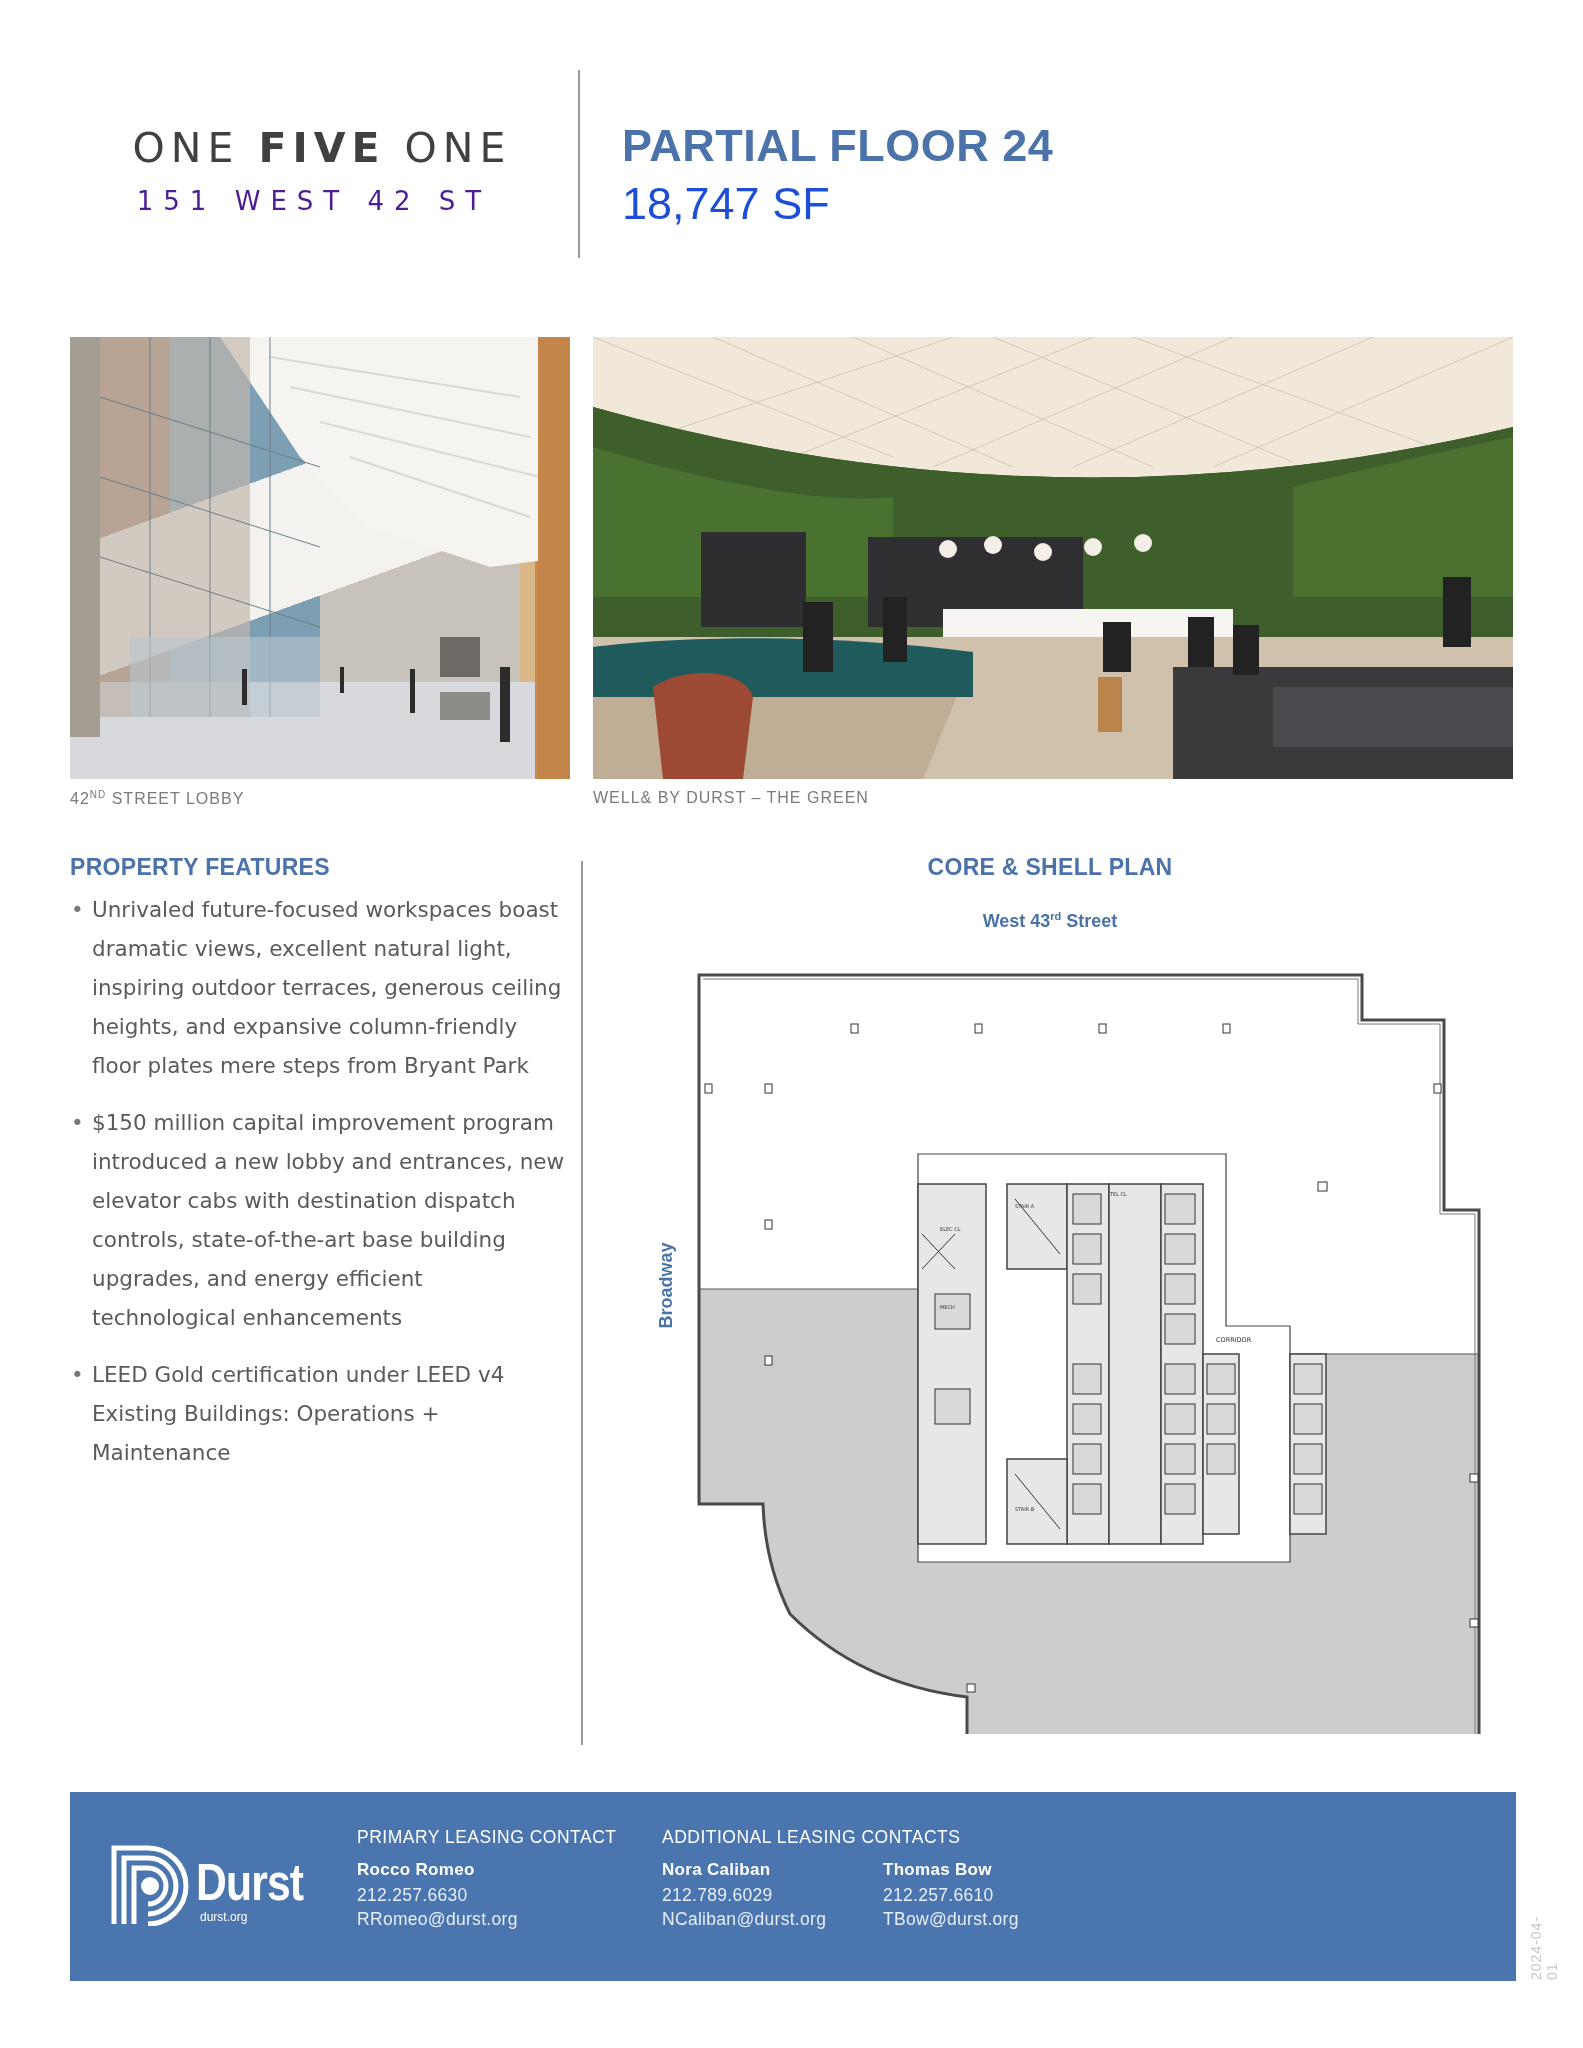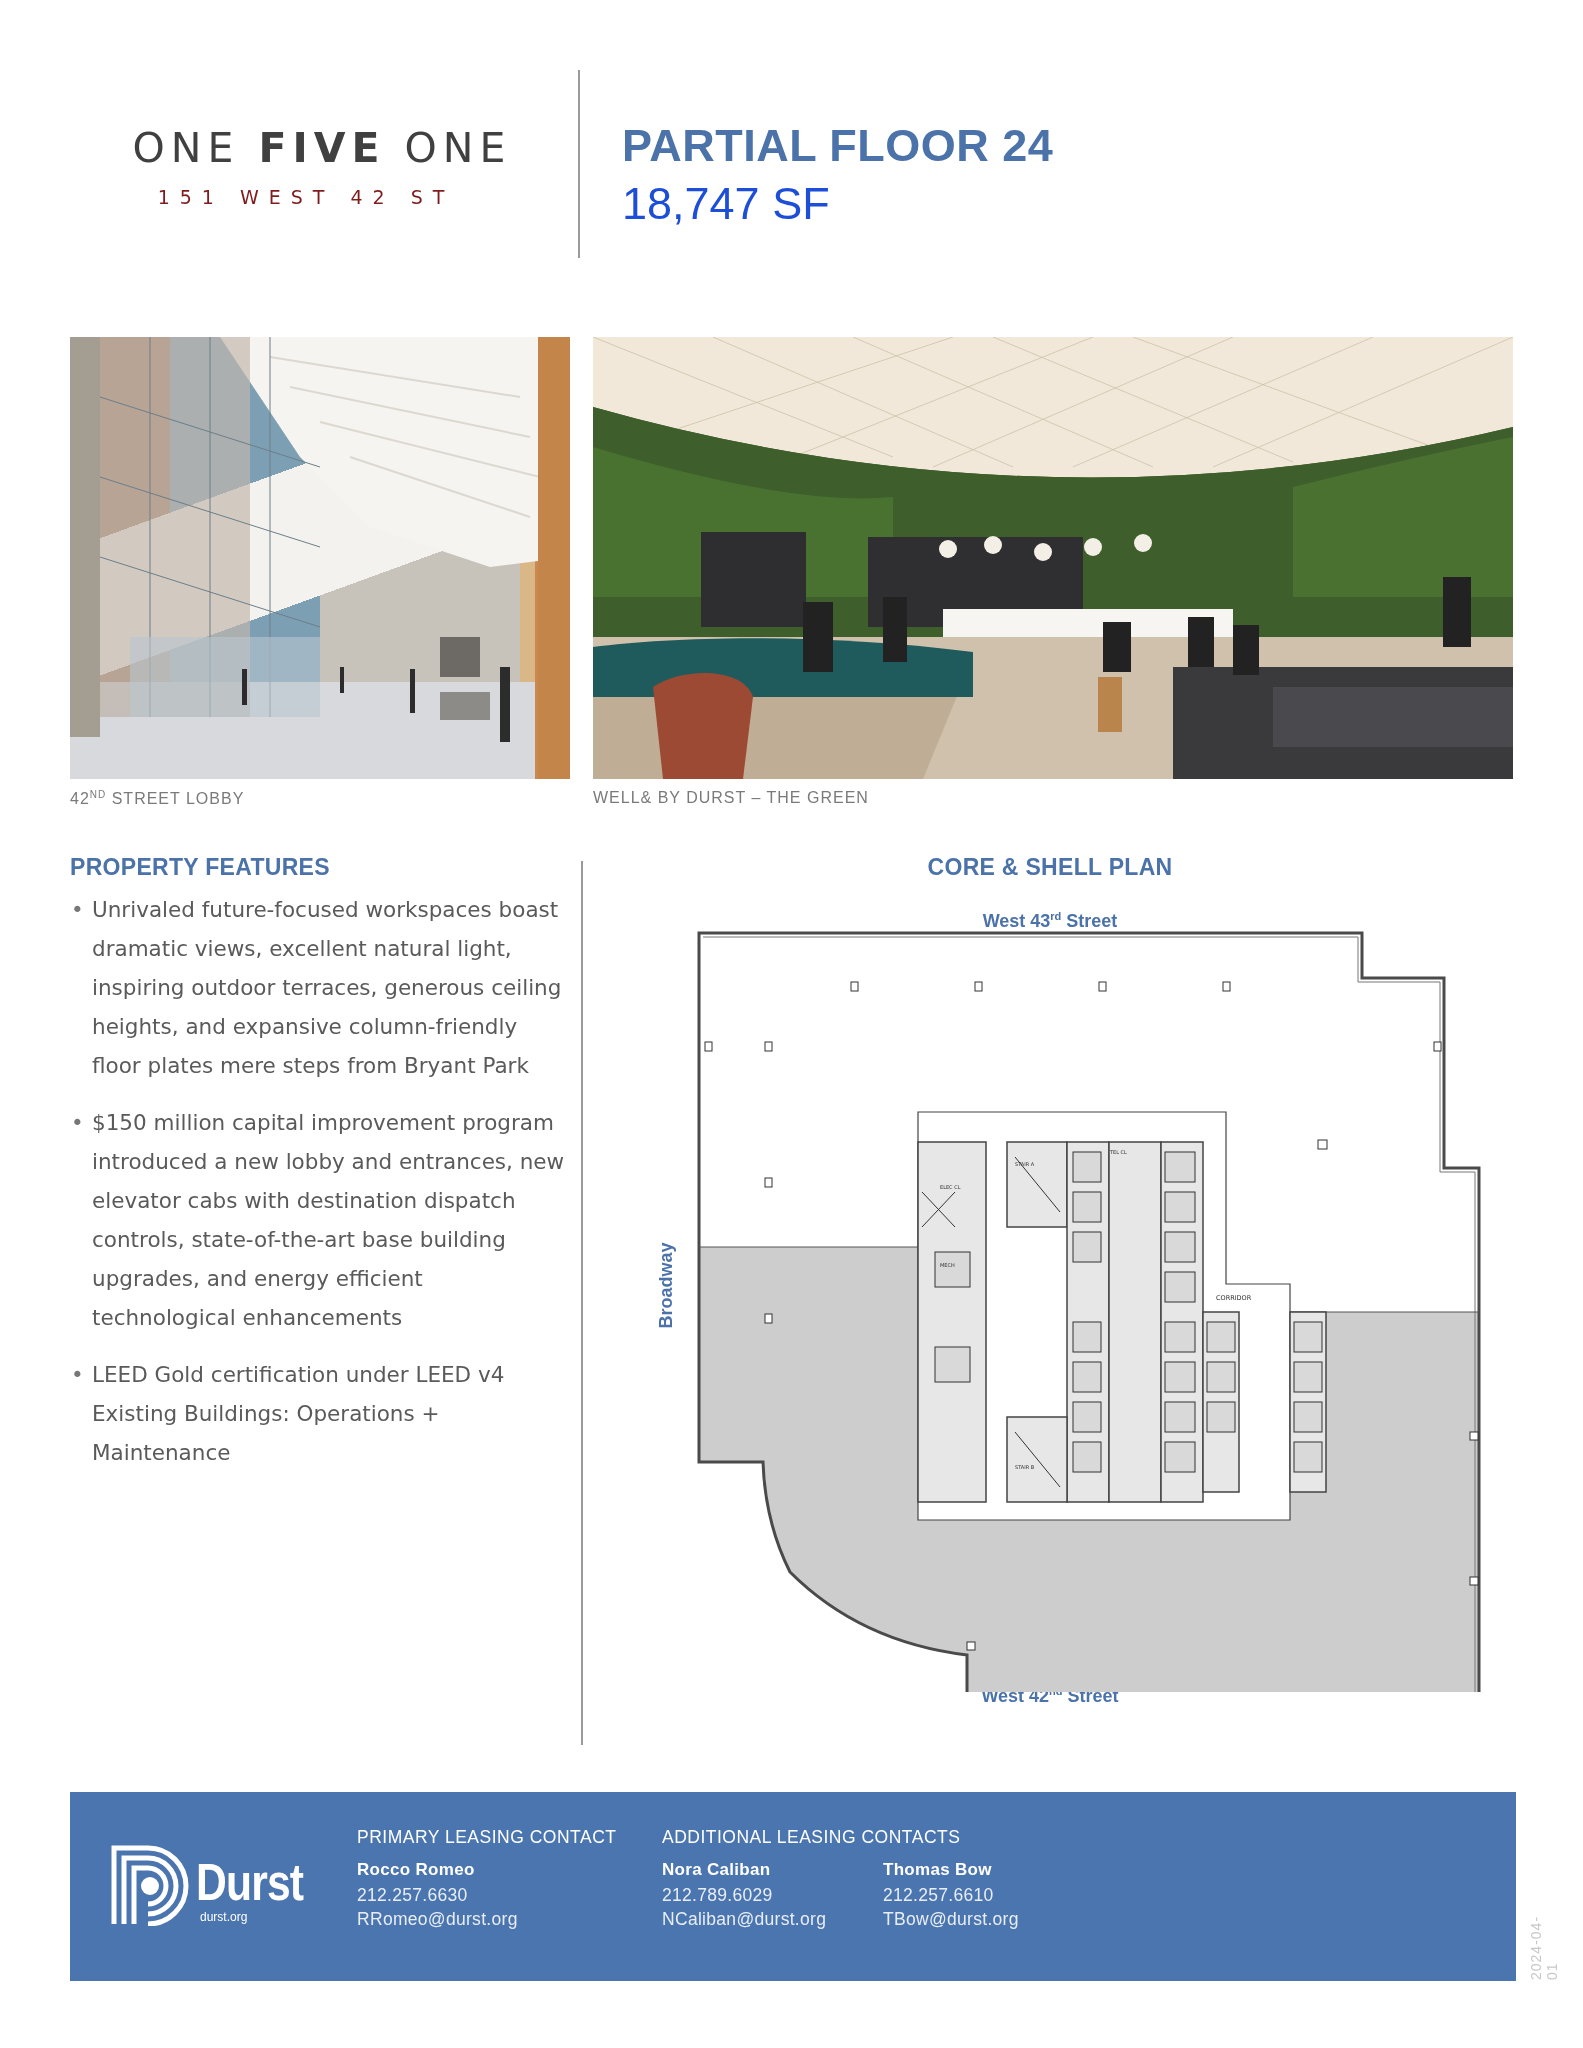--- a/index.html
+++ b/index.html
@@ -4,22 +4,22 @@
 <style>
   html, body { margin:0; padding:0; background:#ffffff; }
   body { width:1583px; height:2048px; position:relative; overflow:hidden;
          font-family:"Liberation Sans", sans-serif; color:#555; }
   .abs { position:absolute; }
 
   
   .logo-main { left:92px; top:124px; width:460px; text-align:center;
     font-family:"DejaVu Sans", sans-serif; font-size:41px; letter-spacing:6px; color:#404040; }
   .logo-main .bold { font-weight:bold; }
-  .logo-sub { left:76px; top:186px; width:460px; text-align:center;
-    font-family:"DejaVu Sans", sans-serif; font-size:19px; letter-spacing:10px; color:#7f1d1d; }
+  .logo-sub { left:84px; top:186px; width:460px; text-align:center;
+    font-family:"DejaVu Sans", sans-serif; font-size:26px; letter-spacing:10px; color:#4c1d95; }
   .hdr-divider { left:578px; top:70px; width:2px; height:188px; background:#9a9a9a; }
   .floor-title { left:622px; top:120px; font-size:45px; font-weight:bold; color:#4b72a9; letter-spacing:0.5px; }
   .floor-sf { left:622px; top:178px; font-size:45px; color:#1d4ed8; }
 
   
   .photo { overflow:hidden; }
   .photo-lobby { left:70px; top:337px; width:500px; height:442px;
     background:
       linear-gradient(90deg, transparent 0 93%, #c88a4e 93% 100%),
       linear-gradient(180deg, transparent 0 78%, #d8d9dc 78% 100%),
@@ -47,21 +47,21 @@
     font-size:21.5px; line-height:39px; color:#5a5a5a; margin-bottom:18px; }
   .features-list li::before { content:"•"; position:absolute; left:1px; top:0; color:#777; }
 
   
   .plan-title { left:600px; top:854px; width:900px; text-align:center; }
   .street-top { left:600px; top:910px; width:900px; text-align:center; font-size:18px; font-weight:bold; color:#4b72a9; }
   .street-bottom { left:600px; top:1685px; width:900px; text-align:center; font-size:18px; font-weight:bold; color:#4b72a9; }
   .street-top sup, .street-bottom sup { font-size:11px; }
   .street-left { left:626px; top:1278px; width:80px; text-align:center; transform:rotate(-90deg);
     font-size:18px; font-weight:bold; color:#4b72a9; transform-origin:center; }
-  .plan-svg { left:640px; top:912px; }
+  .plan-svg { left:640px; top:954px; }
 
   
   .footer { left:70px; top:1792px; width:1446px; height:189px; background:#4a75ae; }
   .durst-mark { left:40px; top:52px; }
   .durst-word { left:126px; top:60px; font-size:52px; font-weight:bold; color:#fff; letter-spacing:-1px;
     font-family:"Liberation Sans", sans-serif; transform:scaleX(0.82); transform-origin:left; }
   .durst-url { left:130px; top:118px; font-size:12px; color:#fff; }
   .f-head { font-size:17.5px; color:#fff; letter-spacing:0.5px; }
   .f-name { font-size:17px; font-weight:bold; color:#fff; letter-spacing:0.3px; }
   .f-line { font-size:17.5px; color:#e8eef7; letter-spacing:0.3px; }

